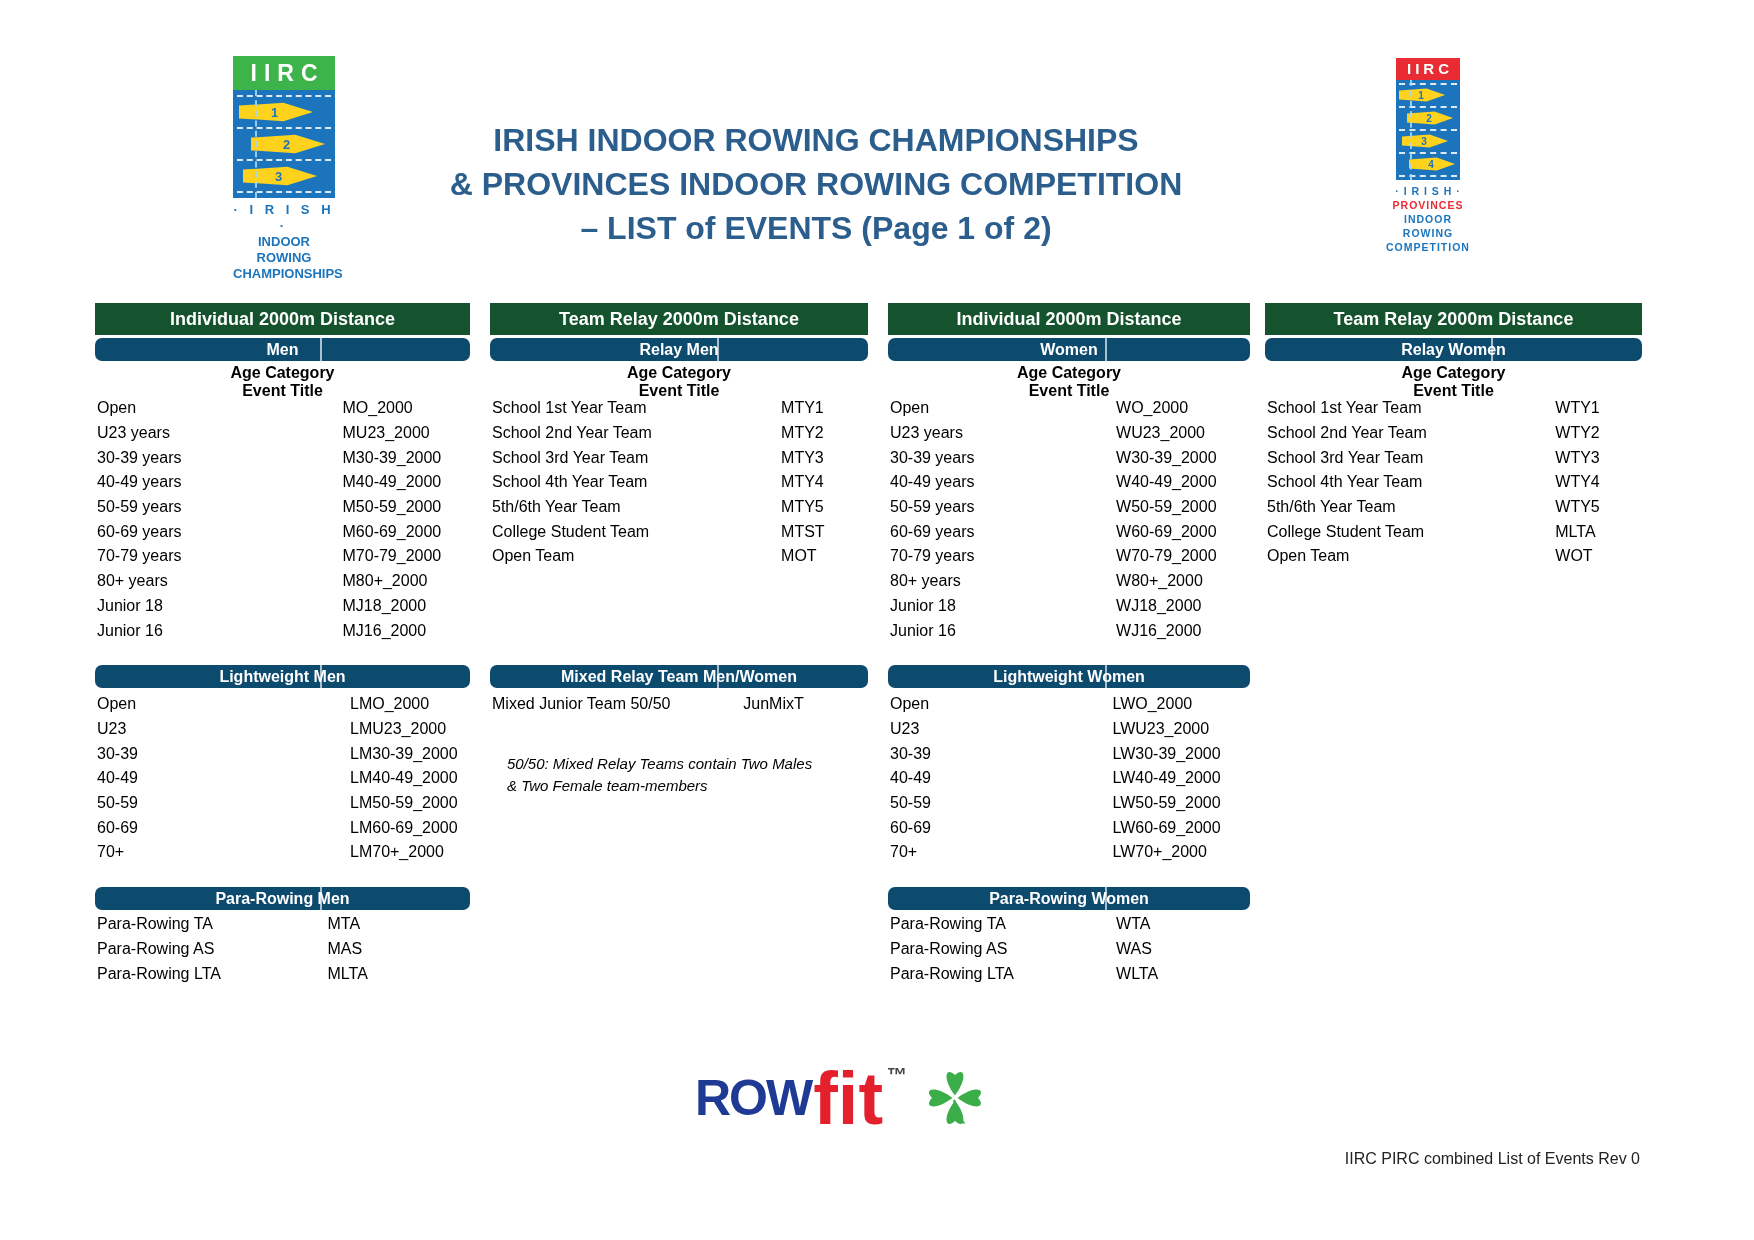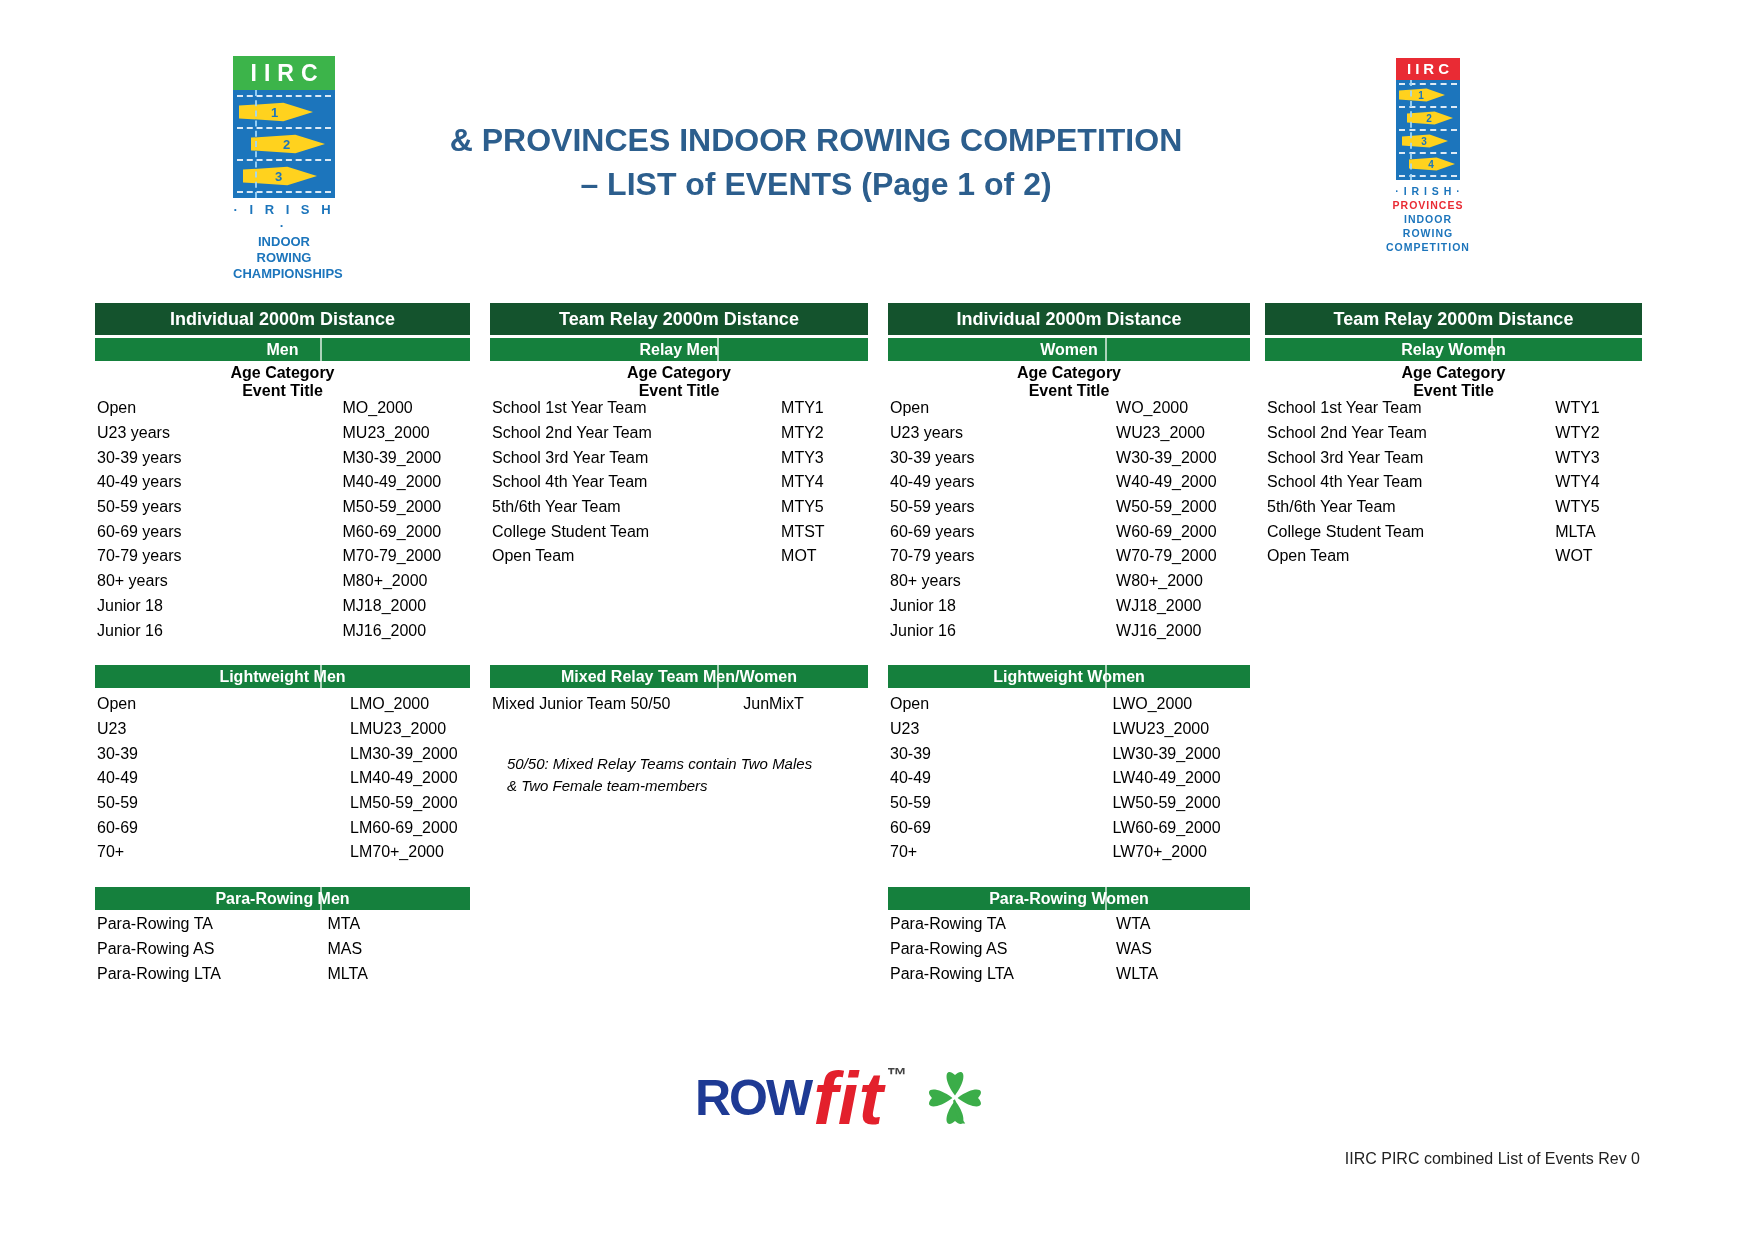--- a/index.html
+++ b/index.html
@@ -34,35 +34,35 @@
   .logo-right-inner{width:64px;margin:0 auto;}
   .logo-right-box .logo-band{background:#E92B34;height:22px;line-height:22px;font-size:15px;letter-spacing:4px;padding-left:4px;box-sizing:border-box;}
   .logo-right-box .logo-water{height:100px;}
   .logo-right-box .boat{height:14px;font-size:10px;}
   .logo-right-box .logo-cap{margin-top:4px;font-size:10.5px;line-height:14px;letter-spacing:1px;}
 
   
   .tbl{position:absolute;font-size:16px;}
   .bar{box-sizing:border-box;color:#fff;font-weight:bold;text-align:center;}
   .bar.gray{height:32px;line-height:32px;font-size:18px;background:#14532d;margin-bottom:3px;}
-  .bar.navy{height:23px;line-height:23px;font-size:16px;background:#15803d;position:relative;}
+  .bar.navy{height:23px;line-height:23px;font-size:16px;background:#0c4a6e;position:relative;border-radius:7px;}
   .bar.navy::after{content:"";position:absolute;left:60%;top:0;width:2px;height:100%;background:rgba(255,255,255,.65);}
   .colheads{display:flex;height:30px;align-items:center;font-weight:bold;margin-top:3px;flex-direction:column;}
   .colheads .h1{width:60%;text-align:center;}
   .colheads .h2{width:40%;text-align:center;}
   .rows{margin-top:2px;}
   .row{display:flex;height:24.7px;align-items:center;}
   .row .cat{flex:0 0 var(--split,66%);padding-left:2px;box-sizing:border-box;white-space:nowrap;}
   .row .val{flex:1;white-space:nowrap;}
   .note{font-style:italic;font-size:15px;line-height:22px;margin-top:36px;padding-left:17px;}
 
   
   .rowfit{position:absolute;left:695px;top:1056px;height:84px;display:flex;align-items:center;}
   .rf-row{font-size:50px;font-weight:900;color:#1E3A94;letter-spacing:-2px;}
-  .rf-fit{font-size:74px;font-weight:900;font-style:italic;color:#E3202C;margin-left:2px;}
+  .rf-fit{font-size:74px;font-weight:900;color:#E3202C;margin-left:2px;}
   .rf-tm{font-size:20px;color:#444;align-self:flex-start;margin:8px 0 0 4px;font-weight:bold;}
   .rf-clover{margin-left:16px;}
 
   
   .footer{position:absolute;left:1180px;top:1150px;width:460px;text-align:right;
           font-size:16px;color:#222;}
 </style>
 </head>
 <body>
 
@@ -87,20 +87,21 @@
       <div class="startline"></div>
     </div>
     <div class="logo-cap">
       <div class="ls-wide">· I R I S H ·</div>
       <div>INDOOR ROWING</div>
       <div>CHAMPIONSHIPS</div>
     </div>
   </div>
 
   <div class="title">
+    <div>IRISH INDOOR ROWING CHAMPIONSHIPS</div>
     <div>&amp; PROVINCES INDOOR ROWING COMPETITION</div>
     <div>– LIST of EVENTS (Page 1 of 2)</div>
   </div>
 
   <div class="logo logo-right-box" style="left:1378px;top:58px;">
     <div class="logo-right-inner">
       <div class="logo-band">IIRC</div>
       <div class="logo-water">
         <div class="lane" style="top:3px"></div>
         <div class="boat" style="top:8px;left:3px;width:46px">

